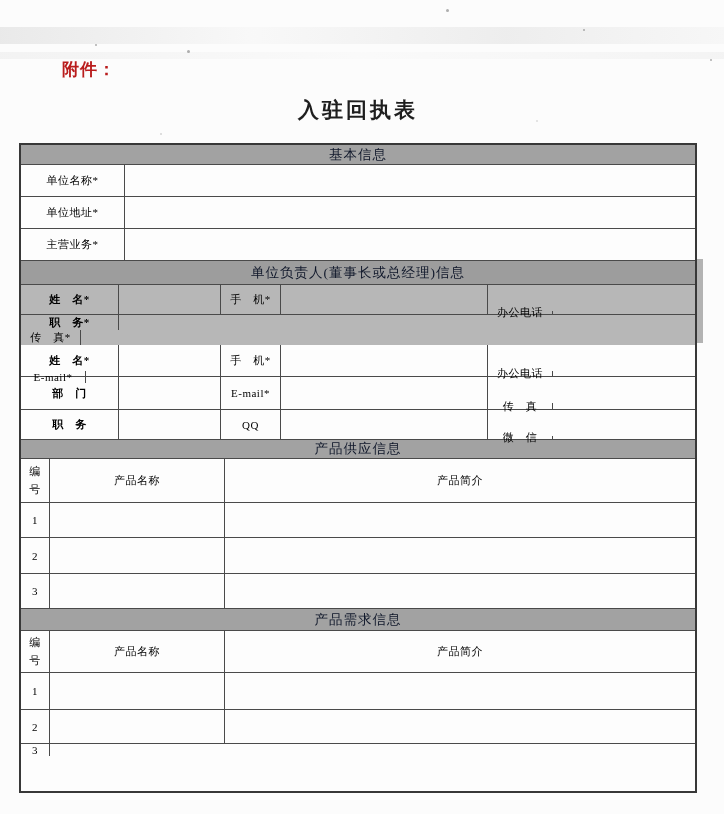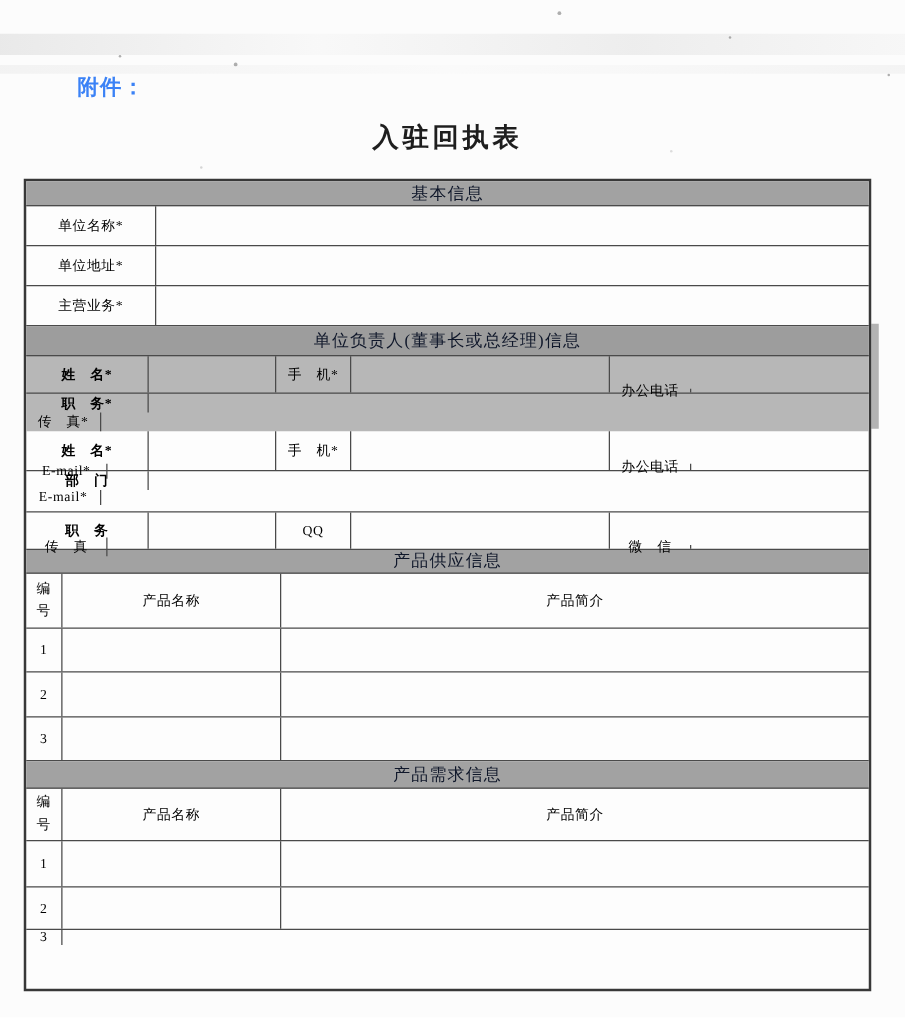--- a/index.html
+++ b/index.html
@@ -15,21 +15,21 @@
     position:relative;width:724px;height:814px;background:#fcfcfc;overflow:hidden;
     font-family:"Liberation Serif",serif;color:var(--ink);
   }
   
   .streak{position:absolute;left:0;width:724px;pointer-events:none;}
   .streak.s1{top:27px;height:17px;background:linear-gradient(90deg,rgba(190,190,190,.30),rgba(215,215,215,.10) 35%,rgba(195,195,195,.26) 70%,rgba(210,210,210,.12));}
   .streak.s2{top:52px;height:7px;background:linear-gradient(90deg,rgba(200,200,200,.18),rgba(220,220,220,.06) 50%,rgba(200,200,200,.16));}
   .speck{position:absolute;width:3px;height:3px;border-radius:50%;background:rgba(110,110,110,.55);}
   .attach{
     position:absolute;left:62px;top:58px;font-family:"Liberation Sans",sans-serif;
-    font-weight:bold;font-size:17px;letter-spacing:1px;color:#3b82f6;
+    font-weight:bold;font-size:17px;letter-spacing:1px;color:#b91c1c;
   }
   .title{
     position:absolute;left:0;top:96px;width:716px;text-align:center;
     font-family:"Liberation Sans",sans-serif;font-weight:bold;font-size:21px;
     letter-spacing:3px;color:#1e1e1e;
   }
   .tbl{
     position:absolute;left:19px;top:143px;width:678px;height:650px;
     border:2px solid var(--outer);box-sizing:border-box;background:#fdfdfd;
   }
@@ -51,21 +51,21 @@
   .vlabel{display:inline-block;width:15px;line-height:1.55;text-align:center;word-break:break-all;}
   
   .protrude{position:absolute;left:696px;top:259px;width:7px;height:84px;background:#b3b3b3;}
   
   .w-l1{width:104px;} .w-v1{flex:1;}
   .w-a{width:98px;font-weight:bold;} .w-b{width:102px;} .w-c{width:60px;}
   .w-d{width:207px;} .w-e{width:65px;margin-top:26px;} .w-f{flex:1;}
   .w-no{width:29px;} .w-name{width:175px;} .w-desc{flex:1;}
   
   .h20{height:20px;} .h24{height:24px;} .h19{height:19px;} .h22{height:22px;}
-  .h30{height:30px;} .h31{height:31px;} .h32{height:32px;} .h33{height:33px;flex-direction:column;}
+  .h30{height:30px;} .h31{height:31px;} .h32{height:32px;} .h33{height:33px;}
   .h34{height:34px;} .h35{height:35px;} .h36{height:36px;} .h37{height:37px;}
   .h42{height:42px;} .h44{height:44px;}
 </style>
 </head>
 <body>
 
 <div id="page">
 
   <div class="streak s1"></div>
   <div class="streak s2"></div>

